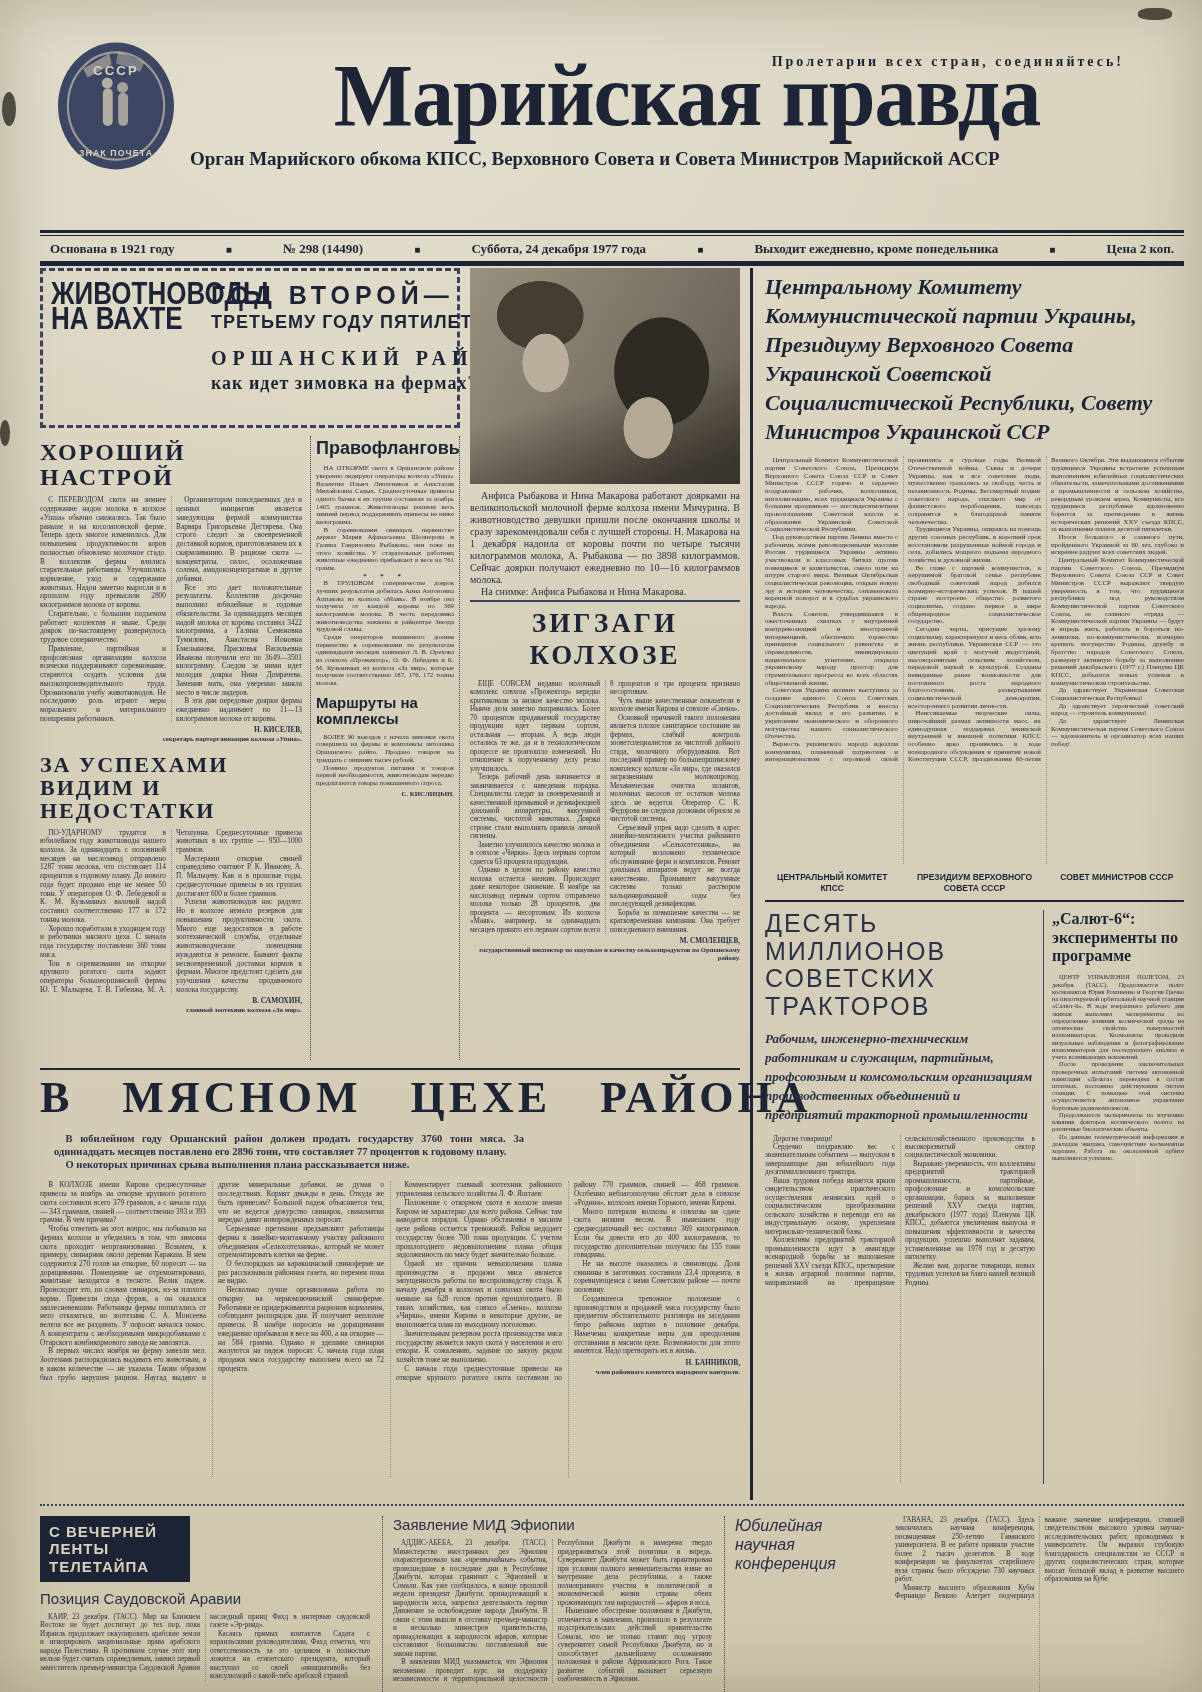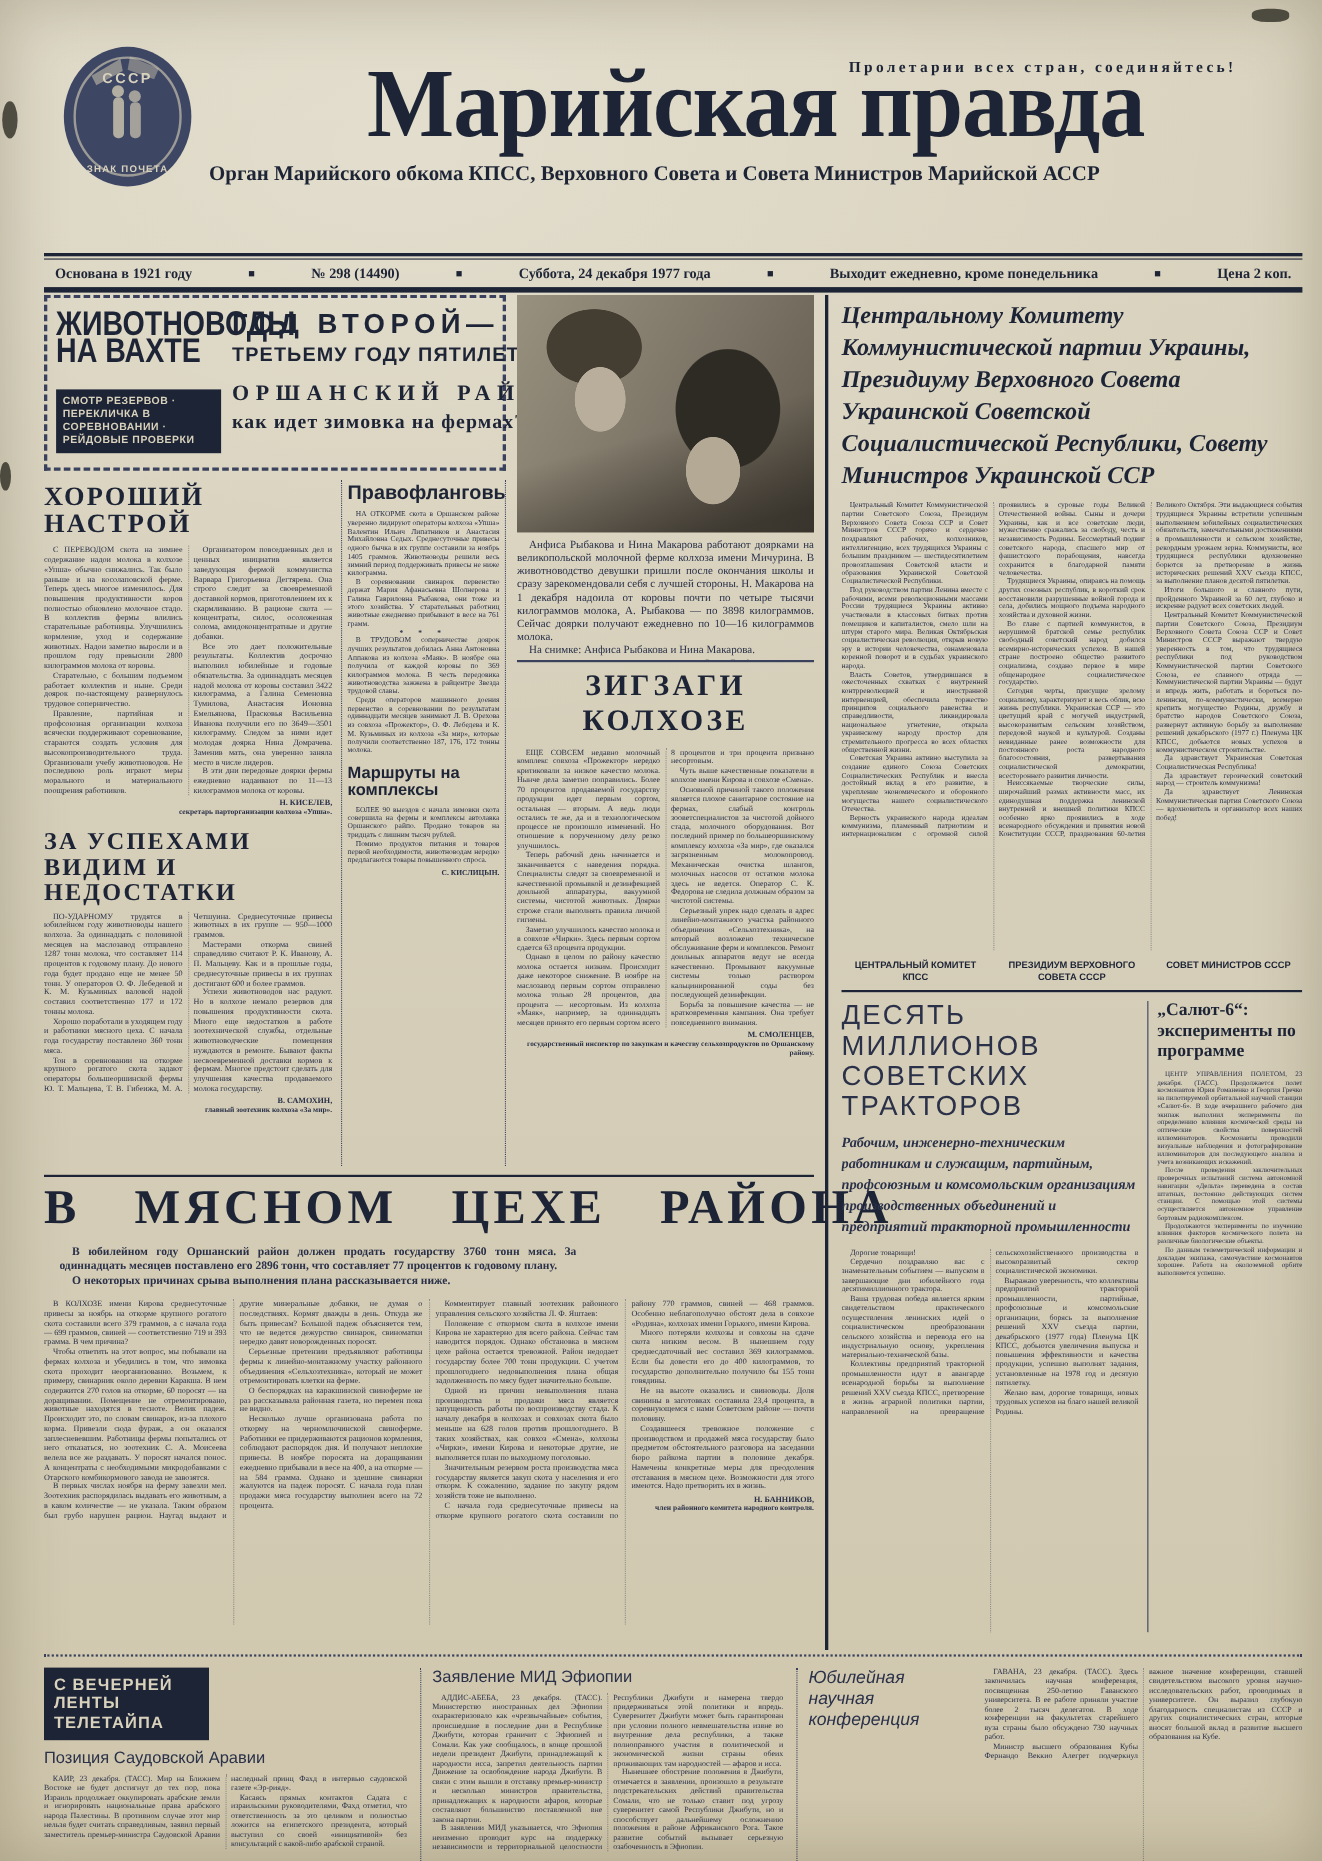--- a/index.html
+++ b/index.html
@@ -204,21 +204,20 @@
 
   <div class="main-row">
 
     <div class="left-zone">
       <div class="upper-row">
         <div class="col-left">
           <div class="promo-box">
             <div class="promo-left">
               <div class="banner">ЖИВОТНОВОДЫ</div>
               <div class="banner">НА ВАХТЕ</div>
-              <div class="badge">СМОТР РЕЗЕРВОВ · ПЕРЕКЛИЧКА В СОРЕВНОВАНИИ · РЕЙДОВЫЕ ПРОВЕРКИ</div>
             </div>
             <div class="promo-right">
               <div class="god-line1">ГОД ВТОРОЙ—</div>
               <div class="god-line2">ТРЕТЬЕМУ ГОДУ ПЯТИЛЕТКИ</div>
               <div class="raion1">ОРШАНСКИЙ РАЙОН:</div>
               <div class="raion2">как идет зимовка на фермах?</div>
             </div>
           </div>
           <div class="art-row">
             <div class="art-stack">
@@ -289,21 +288,21 @@
         </div>
       </div>
       <div class="myasnoy">
         <div class="h-myasnoy h-serif">В МЯСНОМ ЦЕХЕ РАЙОНА</div>
         <div class="lede">
             <p>В юбилейном году Оршанский район должен продать государству 3760 тонн мяса. За одиннадцать месяцев поставлено его 2896 тонн, что составляет 77 процентов к годовому плану.</p>
             <p>О некоторых причинах срыва выполнения плана рассказывается ниже.</p>
           </div>
         <div class="myasnoy-body cols4">
           <div>
-              <p>В КОЛХОЗЕ имени Кирова среднесуточные привесы за ноябрь на откорме крупного рогатого скота составили всего 379 граммов, а с начала года — 699 граммов, свиней — соответственно 719 и 393 грамма. В чем причина?</p>
+              <p>В КОЛХОЗЕ имени Кирова среднесуточные привесы за ноябрь на откорме крупного рогатого скота составили всего 379 граммов, а с начала года — 343 граммов, свиней — соответственно 393 и 393 грамма. В чем причина?</p>
               <p>Чтобы ответить на этот вопрос, мы побывали на фермах колхоза и убедились в том, что зимовка скота проходит неорганизованно. Возьмем, к примеру, свинарник около деревни Каракша. В нем содержится 270 голов на откорме, 60 поросят — на доращивании. Помещение не отремонтировано, животные находятся в тесноте. Велик падеж. Происходит это, по словам свинарок, из-за плохого корма. Привезли сюда фураж, а он оказался заплесневевшим. Работницы фермы попытались от него отказаться, но зоотехник С. А. Моисеева велела все же раздавать. У поросят начался понос. А концентраты с необходимыми микродобавками с Отарского комбикормового завода не завозятся.</p>
               <p>В первых числах ноября на ферму завезли мел. Зоотехник распорядилась выдавать его животным, а в каком количестве — не указала. Таким образом был грубо нарушен рацион. Наугад выдают и другие минеральные добавки, не думая о последствиях. Кормят дважды в день. Откуда же быть привесам? Большой падеж объясняется тем, что не ведется дежурство свинарок, свиноматки нередко давят новорожденных поросят.</p>
               <p>Серьезные претензии предъявляют работницы фермы к линейно-монтажному участку районного объединения «Сельхозтехника», который не может отремонтировать клетки на ферме.</p>
               <p>О беспорядках на каракшинской свиноферме не раз рассказывала районная газета, но перемен пока не видно.</p>
               <p>Несколько лучше организована работа по откорму на черномлючинской свиноферме. Работники ее придерживаются рационов кормления, соблюдают распорядок дня. И получают неплохие привесы. В ноябре поросята на доращивании ежедневно прибывали в весе на 400, а на откорме — на 584 грамма. Однако и здешние свинарки жалуются на падеж поросят. С начала года план продажи мяса государству выполнен всего на 72 процента.</p>
             </div>
           <p class="comment-lead">Комментирует главный зоотехник районного управления сельского хозяйства Л. Ф. Яштаев:</p>
           <div>
               <p>Положение с откормом скота в колхозе имени Кирова не характерно для всего района. Сейчас там наводится порядок. Однако обстановка в мясном цехе района остается тревожной. Район недодает государству более 700 тонн продукции. С учетом прошлогоднего недовыполнения плана общая задолженность по мясу будет значительно больше.</p>
               <p>Одной из причин невыполнения плана производства и продажи мяса является запущенность работы по воспроизводству стада. К началу декабря в колхозах и совхозах скота было меньше на 628 голов против прошлогоднего. В таких хозяйствах, как совхоз «Смена», колхозы «Чирки», имени Кирова и некоторые другие, не выполняется план по выходному поголовью.</p>

